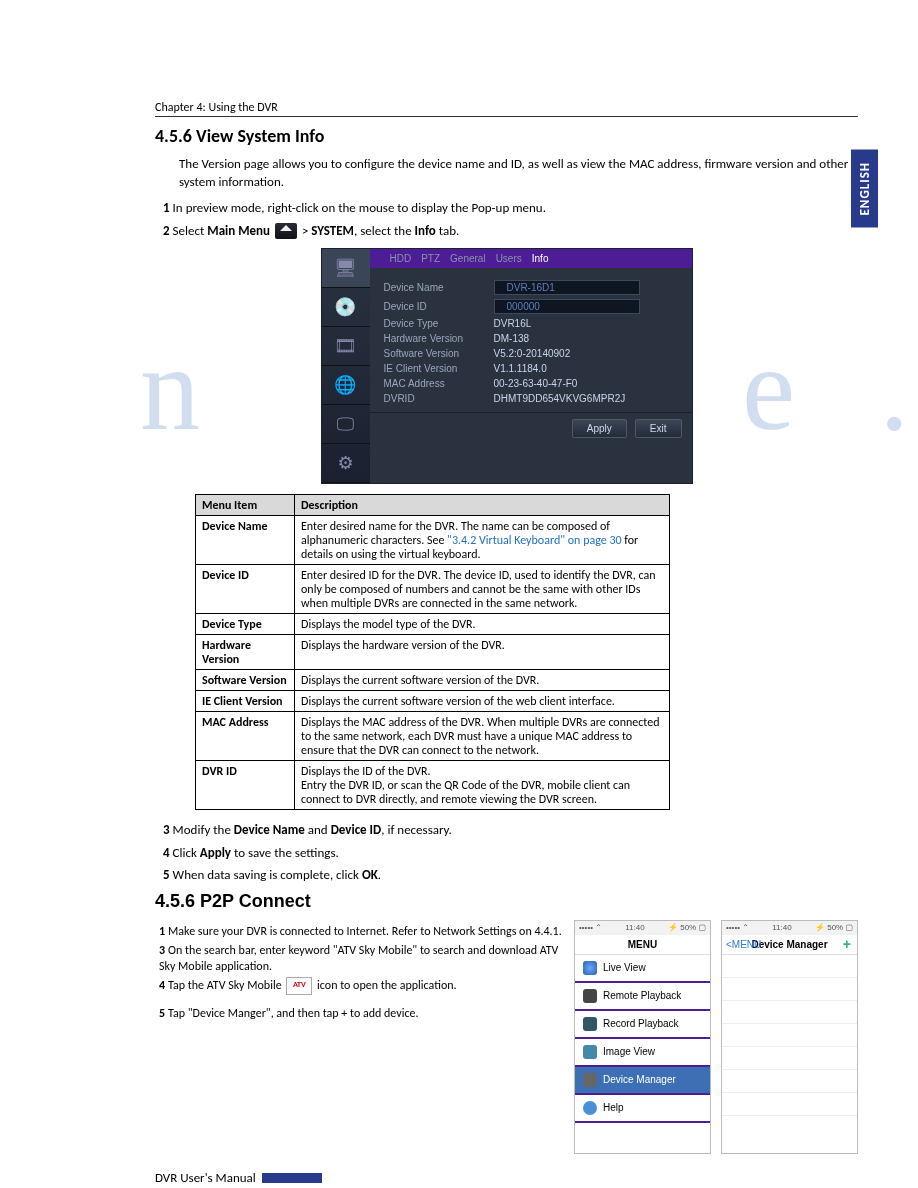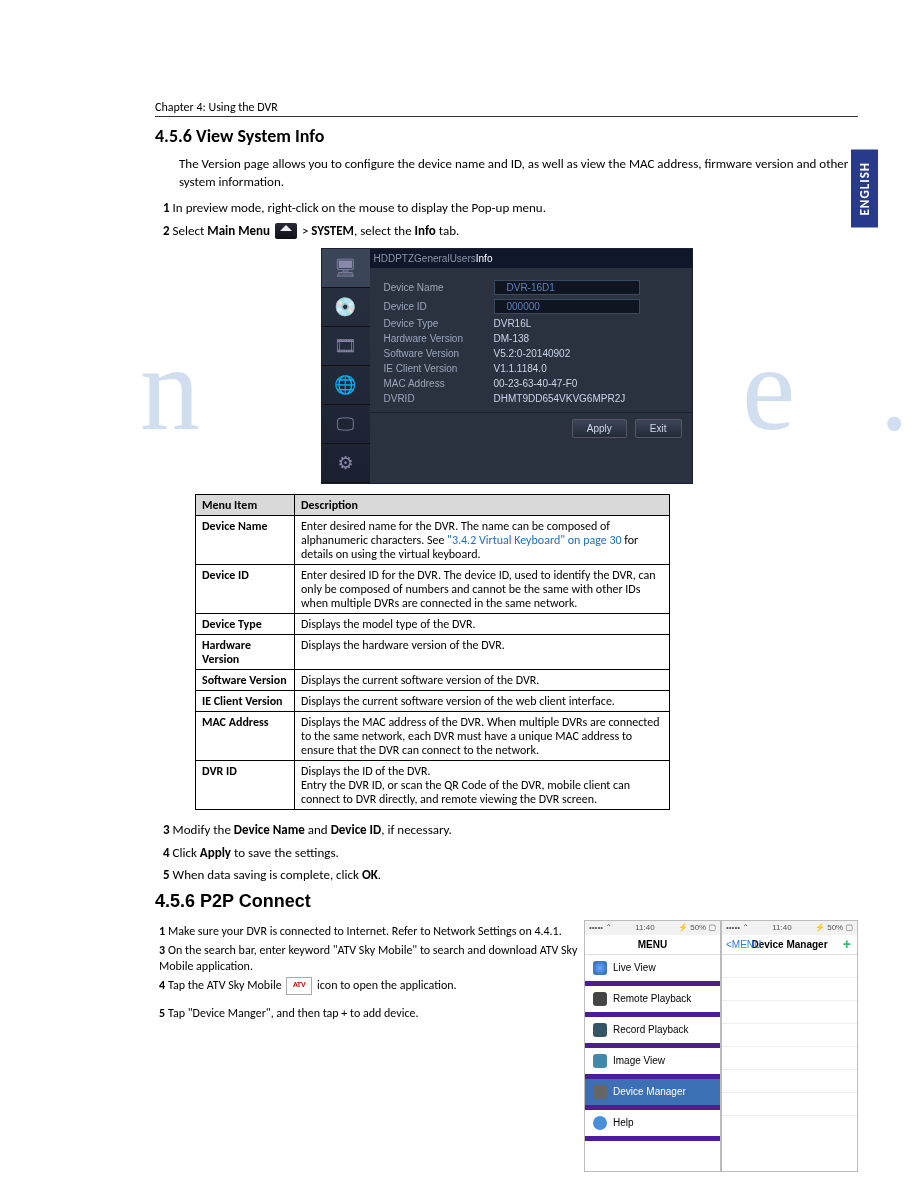--- a/index.html
+++ b/index.html
@@ -57,48 +57,48 @@
   
   .dvr-shot {
     width: 370px; margin: 8px auto 10px; background:#2a3240; border:1px solid #1a2030;
     font-family: Arial, sans-serif; font-size: 10px; color:#a8b4c8;
   }
   .dvr-row { display:flex; }
   .dvr-sidebar { width:48px; background:linear-gradient(#2a3240,#1a2030); display:flex; flex-direction:column; }
   .dvr-sb-item { height:38px; display:flex; align-items:center; justify-content:center; border-bottom:1px solid #111; font-size:18px; color:#88a; }
   .dvr-sb-item.sel { background:#3a4658; }
   .dvr-main { flex:1; }
-  .dvr-tabs { display:flex; background:#0f172a; padding:4px 4px; font-size:10px; }
+  .dvr-tabs { display:flex; background:#4c1d95; padding:4px 20px; gap:10px; font-size:10px; }
   .dvr-tabs span { color:#8a94aa; }
   .dvr-tabs .sel { color:#fff; }
   .dvr-fields { padding:8px 14px 4px; }
   .fld { display:flex; margin:4px 0; align-items:center; }
   .fld .lab { width:110px; color:#9aa6bc; }
   .fld .val { color:#c8d4ea; }
   .fld input { background:#0f1622; border:1px solid #3a4a60; color:#5f7fbf; font-size:10px; padding:1px 12px; width:120px; }
   .dvr-btns { display:flex; justify-content:flex-end; gap:8px; padding:6px 10px 8px; border-top:1px solid #1a2030;}
   .dvr-btn { background:linear-gradient(#3a4658,#232b38); border:1px solid #556; color:#cfd8ea; font-size:10px; padding:3px 14px; border-radius:2px; }
   
   table.desc { border-collapse: collapse; width: 475px; margin: 4px 0 10px 40px; font-size: 12px; }
   table.desc th, table.desc td { border:1px solid #000; padding:3px 6px; text-align:left; vertical-align:top; }
   table.desc th { background:#d9d9d9; font-weight:bold; }
   table.desc td:first-child { width:86px; font-weight:bold; }
   .small-note { font-size:12px; }
   
-  .p2p-wrap { display:flex; margin-top:6px; }
+  .p2p-wrap { display:flex; gap:10px; margin-top:6px; }
   .p2p-steps { flex:1; font-size:12px; }
   .p2p-steps .numstep { margin-left:4px; line-height:1.35; }
   .atv-icon { display:inline-block; width:24px; height:16px; background:#fff; border:1px solid #aaa; color:#c00; font-size:8px; font-weight:bold; text-align:center; line-height:12px; vertical-align:middle; margin:0 2px;}
   
   .phone { width:135px; border:1px solid #bbb; background:#fff; font-family: Helvetica, Arial, sans-serif; font-size:10px; }
   .ph-status { height:14px; background:#f2f2f2; font-size:8px; color:#555; display:flex; justify-content:space-between; padding:0 4px; align-items:center;}
   .ph-title { text-align:center; font-weight:bold; padding:4px 0; border-bottom:1px solid #ddd; position:relative;}
   .ph-title .back { position:absolute; left:4px; color:#2f7bd9; font-weight:normal;}
   .ph-title .plus { position:absolute; right:6px; color:#2cc06c; font-size:14px; line-height:10px;}
-  .ph-item { display:flex; align-items:center; gap:6px; padding:6px 8px; border-bottom:5px solid #4c1d95; }
+  .ph-item { display:flex; align-items:center; gap:6px; padding:6px 8px; border-bottom:2px solid #4c1d95; }
   .ph-item.sel { background:#3d6fb5; color:#fff; }
   .ph-ico { width:14px; height:14px; display:inline-block; background:#888; border-radius:3px; }
   .ph-blank-row { height:22px; border-bottom:1px solid #eee; }
   .ph-ico.globe{background:radial-gradient(circle,#6aa8ff,#2a5fad);} 
   .ph-ico.vid{background:#444;} 
   .ph-ico.clap{background:#356;} 
   .ph-ico.img{background:#48a;} 
   .ph-ico.gear{background:#666;} 
   .ph-ico.help{background:#4a90d9;border-radius:50%;}
   

